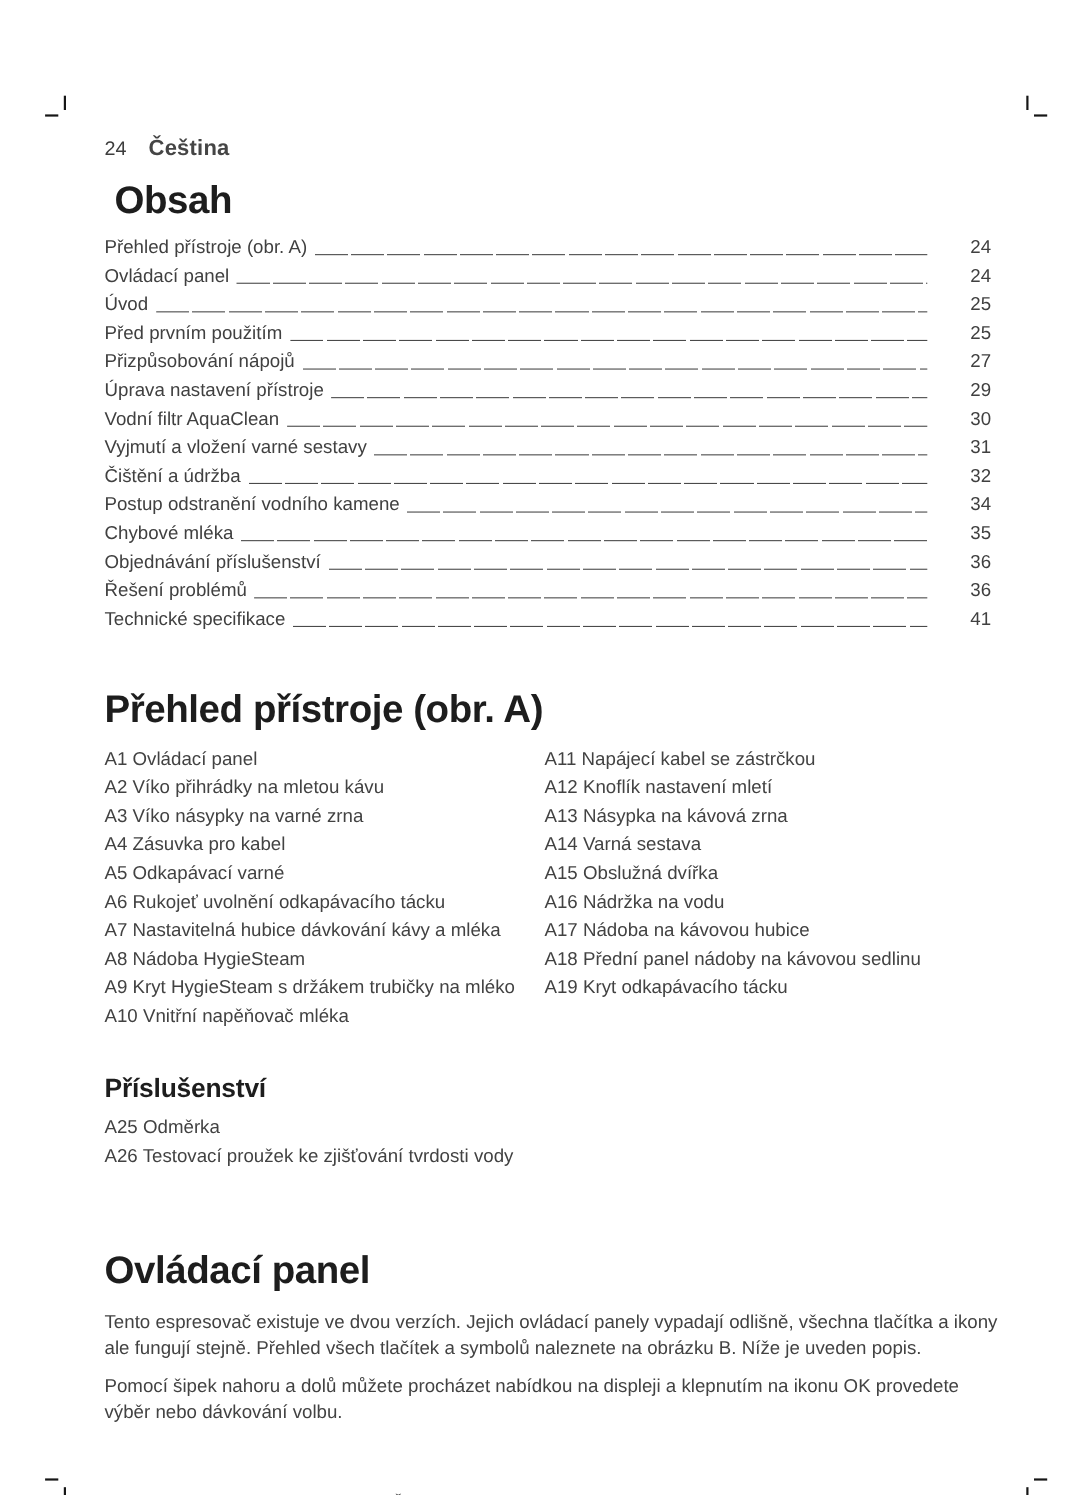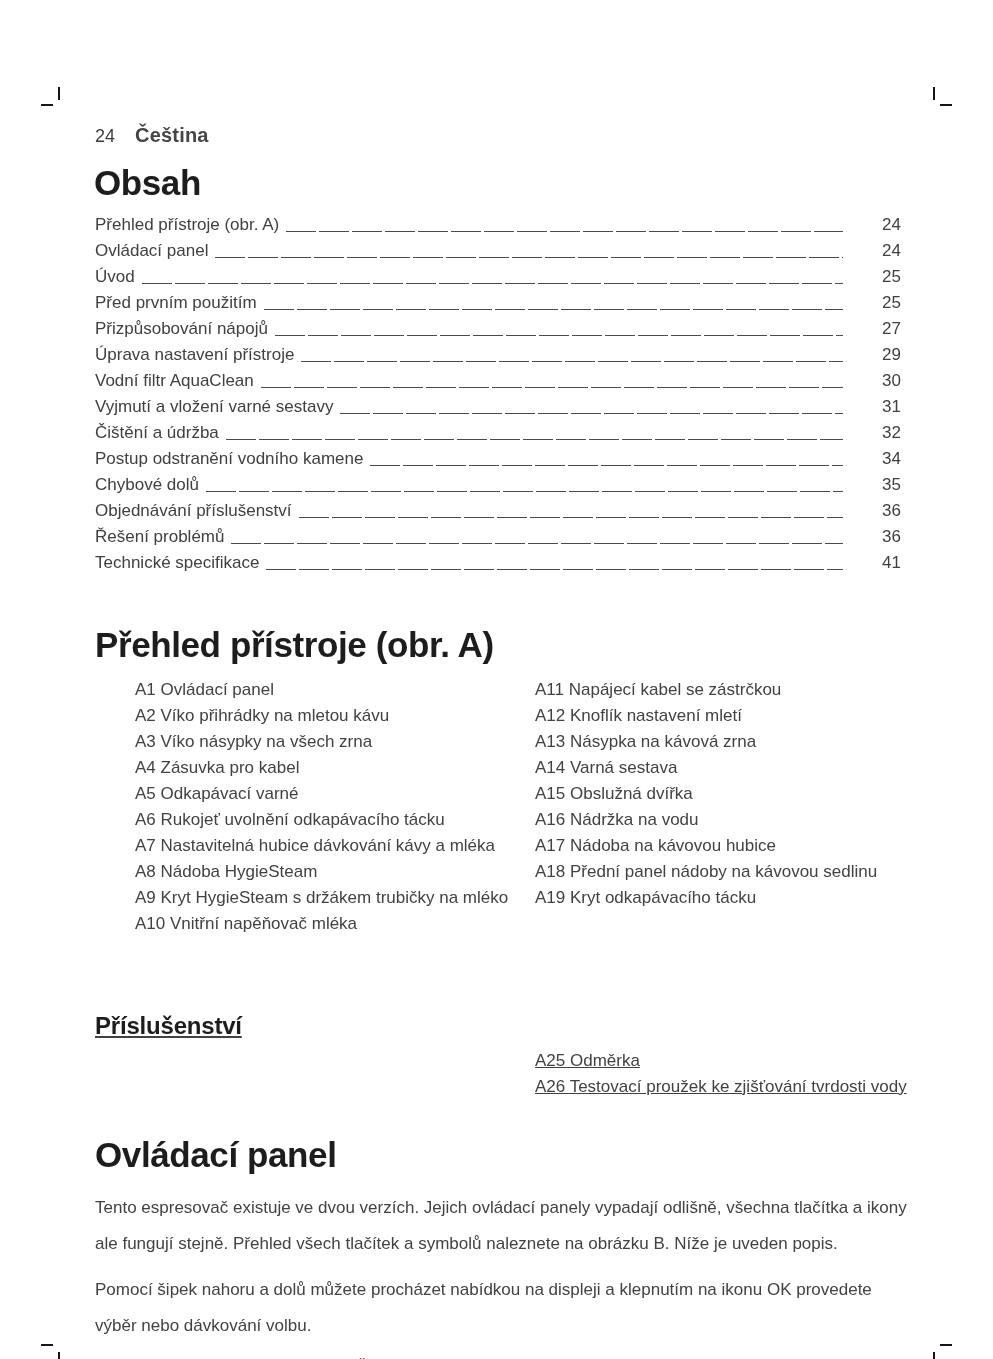--- a/index.html
+++ b/index.html
@@ -24,49 +24,49 @@
   
   .h-big {
     margin:0; font-size:35px; font-weight:700; color:#1d1d1d;
     letter-spacing:-0.4px; line-height:1.1;
   }
   .h-mid {
     margin:0; font-size:24px; font-weight:700; color:#1d1d1d;
     letter-spacing:-0.2px; line-height:1.15;
   }
 
-  .toc-title { position:absolute; top:116px; left:94px; }
+  .toc-title { position:absolute; top:116px; left:104px; }
 
   
   .toc { position:absolute; top:163px; left:95px; width:806px; }
   .toc-row { display:flex; align-items:flex-end; height:26px; font-size:17px; color:#404040; }
   .toc-label { white-space:nowrap; padding-bottom:2px; }
   .toc-leader {
     flex:1; align-self:flex-end;
     height:1.5px; margin:0 0 5px 7px;
     background:repeating-linear-gradient(90deg,#4a4a4a 0 30px,transparent 30px 33px);
   }
   .toc-page { width:58px; text-align:right; padding-bottom:2px; }
 
   
   .section { position:absolute; left:95px; width:812px; }
   .sec-overview    { top:578px; }
-  .sec-accessories { top:964px;text-decoration:underline; }
+  .sec-accessories { top:928px; }
   .sec-control     { top:1088px; }
 
-  .cols { display:flex; margin-top:13px;justify-content:flex-end; }
+  .cols { display:flex; margin-top:13px; }
   .col-left  { width:400px; margin-right:35px; }
   .col-right { width:372px; }
   ul.items { list-style:none; margin:0; padding:0; }
   ul.items li { font-size:17px; line-height:23px; margin-bottom:3px; color:#424242; }
 
   .sec-accessories .cols { margin-top:9px; }
 
   
-  .sec-control p { margin:0 0 10px 0; font-size:17px; line-height:36px; color:#424242; width:822px; }
+  .sec-control p { margin:0 0 10px 0; font-size:17px; line-height:24px; color:#424242; width:822px; }
   .sec-control p:first-of-type { margin-top:15px; }
 
   
   .page-footer { position:absolute; top:1311px; left:356px; font-size:16px; color:#474747; }
 </style>
 </head>
 <body>
 
 <div class="page">
 
@@ -131,21 +131,21 @@
       <span class="toc-label">Čištění a údržba</span>
       <span class="toc-leader"></span>
       <span class="toc-page">32</span>
     </div>
     <div class="toc-row">
       <span class="toc-label">Postup odstranění vodního kamene</span>
       <span class="toc-leader"></span>
       <span class="toc-page">34</span>
     </div>
     <div class="toc-row">
-      <span class="toc-label">Chybové dolů</span>
+      <span class="toc-label">Chybové mléka</span>
       <span class="toc-leader"></span>
       <span class="toc-page">35</span>
     </div>
     <div class="toc-row">
       <span class="toc-label">Objednávání příslušenství</span>
       <span class="toc-leader"></span>
       <span class="toc-page">36</span>
     </div>
     <div class="toc-row">
       <span class="toc-label">Řešení problémů</span>
@@ -158,21 +158,21 @@
       <span class="toc-page">41</span>
     </div>
   </div>
 
   <div class="section sec-overview">
     <h2 class="h-big">Přehled přístroje (obr. A)</h2>
     <div class="cols">
       <ul class="items col-left">
         <li>A1 Ovládací panel</li>
         <li>A2 Víko přihrádky na mletou kávu</li>
-        <li>A3 Víko násypky na všech zrna</li>
+        <li>A3 Víko násypky na varné zrna</li>
         <li>A4 Zásuvka pro kabel</li>
         <li>A5 Odkapávací varné</li>
         <li>A6 Rukojeť uvolnění odkapávacího tácku</li>
         <li>A7 Nastavitelná hubice dávkování kávy a mléka</li>
         <li>A8 Nádoba HygieSteam</li>
         <li>A9 Kryt HygieSteam s držákem trubičky na mléko</li>
         <li>A10 Vnitřní napěňovač mléka</li>
       </ul>
       <ul class="items col-right">
         <li>A11 Napájecí kabel se zástrčkou</li>

